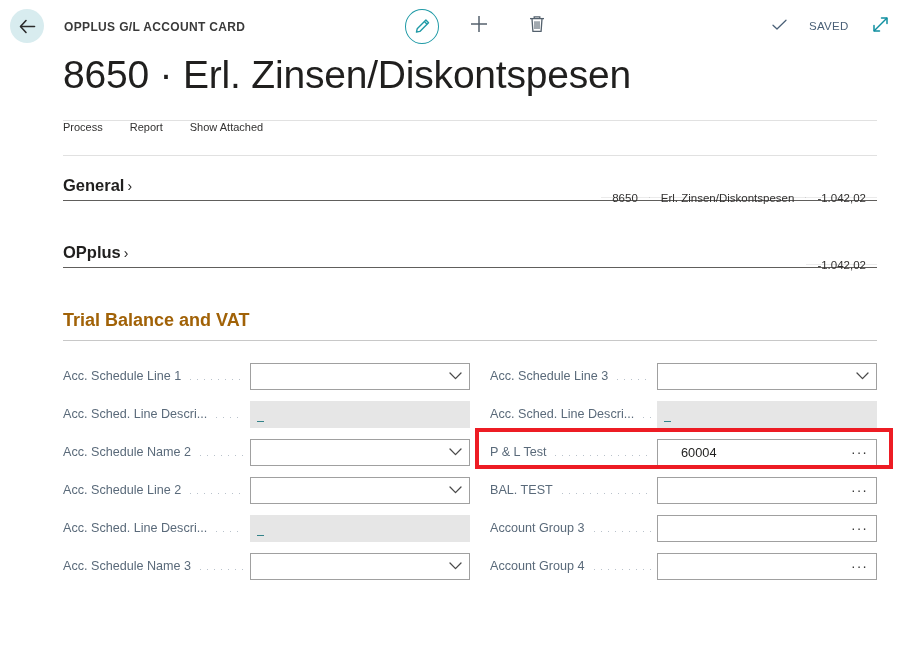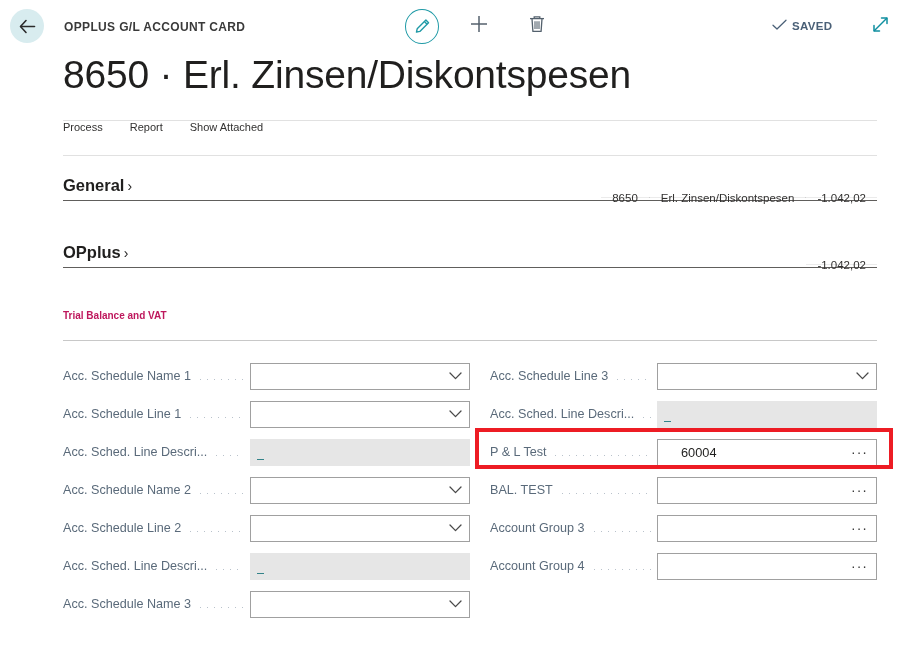--- a/index.html
+++ b/index.html
@@ -67,26 +67,26 @@
     border: 1.4px solid #1f9aa6;
     border-radius: 50%;
     display:flex; align-items:center; justify-content:center;
   }
 
   .saved {
     position: absolute;
     top: 19px;
     left: 772px;
     font-size: 11.5px;
-    font-weight: bold;
+    font-weight: normal;
     letter-spacing: .3px;
     color: #4a6077;
     display: flex;
     align-items: center;
-    gap: 5px;
+    gap: 22px;
     white-space: nowrap;
     cursor: default;
   }
 
   
   .page-title {
     position: absolute;
     left: 63px;
     top: 53px;
     font-size: 39px;
@@ -169,23 +169,23 @@
     position: absolute;
     left: 63px;
     top: 310px;
     width: 814px;
   }
   .sub-head {
     height: 30px;
     border-bottom: 1px solid #c8c8c8;
   }
   .sub-title {
-    font-size: 10px;
+    font-size: 18px;
     font-weight: bold;
-    color: #be185d;
+    color: #a16207;
     white-space: nowrap;
   }
 
   
   .form {
     position: absolute;
     left: 0;
     top: 47px;
     width: 814px;
     display: flex;
@@ -385,118 +385,106 @@
 
 <div class="sub">
   <div class="sub-head">
     <div class="sub-title">Trial Balance and VAT</div>
   </div>
 
   <div class="form">
 
     <div class="col col-left">
 
-      <div class="field">
-        <span class="flabel">Acc. Schedule Name 1</span>
+
+      <div class="field">
+        <span class="flabel">Acc. Schedule Line 1</span>
         <span class="leader"></span>
         <span class="ctl input">
           <span class="val"></span>
           <span class="chevdown">
             <svg width="13" height="8" viewBox="0 0 13 8">
                 <path d="M1 1 L6.5 6.6 L12 1" fill="none" stroke="#4a4a4a" stroke-width="1.3" stroke-linecap="round" stroke-linejoin="round"></path>
               </svg>
           </span>
         </span>
       </div>
 
       <div class="field">
-        <span class="flabel">Acc. Schedule Line 1</span>
+        <span class="flabel">Acc. Sched. Line Descri...</span>
+        <span class="leader"></span>
+        <span class="ctl readonly">
+          <span class="val">_</span>
+        </span>
+      </div>
+
+      <div class="field">
+        <span class="flabel">Acc. Schedule Name 2</span>
         <span class="leader"></span>
         <span class="ctl input">
           <span class="val"></span>
           <span class="chevdown">
             <svg width="13" height="8" viewBox="0 0 13 8">
                 <path d="M1 1 L6.5 6.6 L12 1" fill="none" stroke="#4a4a4a" stroke-width="1.3" stroke-linecap="round" stroke-linejoin="round"></path>
               </svg>
           </span>
         </span>
       </div>
 
       <div class="field">
-        <span class="flabel">Acc. Sched. Line Descri...</span>
-        <span class="leader"></span>
-        <span class="ctl readonly">
-          <span class="val">_</span>
-        </span>
-      </div>
-
-      <div class="field">
-        <span class="flabel">Acc. Schedule Name 2</span>
+        <span class="flabel">Acc. Schedule Line 2</span>
         <span class="leader"></span>
         <span class="ctl input">
           <span class="val"></span>
           <span class="chevdown">
             <svg width="13" height="8" viewBox="0 0 13 8">
                 <path d="M1 1 L6.5 6.6 L12 1" fill="none" stroke="#4a4a4a" stroke-width="1.3" stroke-linecap="round" stroke-linejoin="round"></path>
               </svg>
           </span>
         </span>
       </div>
 
       <div class="field">
-        <span class="flabel">Acc. Schedule Line 2</span>
+        <span class="flabel">Acc. Sched. Line Descri...</span>
+        <span class="leader"></span>
+        <span class="ctl readonly">
+          <span class="val">_</span>
+        </span>
+      </div>
+
+      <div class="field">
+        <span class="flabel">Acc. Schedule Name 3</span>
         <span class="leader"></span>
         <span class="ctl input">
           <span class="val"></span>
           <span class="chevdown">
             <svg width="13" height="8" viewBox="0 0 13 8">
                 <path d="M1 1 L6.5 6.6 L12 1" fill="none" stroke="#4a4a4a" stroke-width="1.3" stroke-linecap="round" stroke-linejoin="round"></path>
               </svg>
           </span>
         </span>
       </div>
 
-      <div class="field">
-        <span class="flabel">Acc. Sched. Line Descri...</span>
-        <span class="leader"></span>
-        <span class="ctl readonly">
-          <span class="val">_</span>
-        </span>
-      </div>
-
-      <div class="field">
-        <span class="flabel">Acc. Schedule Name 3</span>
+    </div>
+
+    <div class="col col-right">
+
+      <div class="field">
+        <span class="flabel">Acc. Schedule Line 3</span>
         <span class="leader"></span>
         <span class="ctl input">
           <span class="val"></span>
           <span class="chevdown">
             <svg width="13" height="8" viewBox="0 0 13 8">
                 <path d="M1 1 L6.5 6.6 L12 1" fill="none" stroke="#4a4a4a" stroke-width="1.3" stroke-linecap="round" stroke-linejoin="round"></path>
               </svg>
           </span>
         </span>
       </div>
 
-    </div>
-
-    <div class="col col-right">
-
-      <div class="field">
-        <span class="flabel">Acc. Schedule Line 3</span>
-        <span class="leader"></span>
-        <span class="ctl input">
-          <span class="val"></span>
-          <span class="chevdown">
-            <svg width="13" height="8" viewBox="0 0 13 8">
-                <path d="M1 1 L6.5 6.6 L12 1" fill="none" stroke="#4a4a4a" stroke-width="1.3" stroke-linecap="round" stroke-linejoin="round"></path>
-              </svg>
-          </span>
-        </span>
-      </div>
-
       <div class="field">
         <span class="flabel">Acc. Sched. Line Descri...</span>
         <span class="leader"></span>
         <span class="ctl readonly">
           <span class="val">_</span>
         </span>
       </div>
 
       <div class="field">
         <span class="flabel">P &amp; L Test</span>

